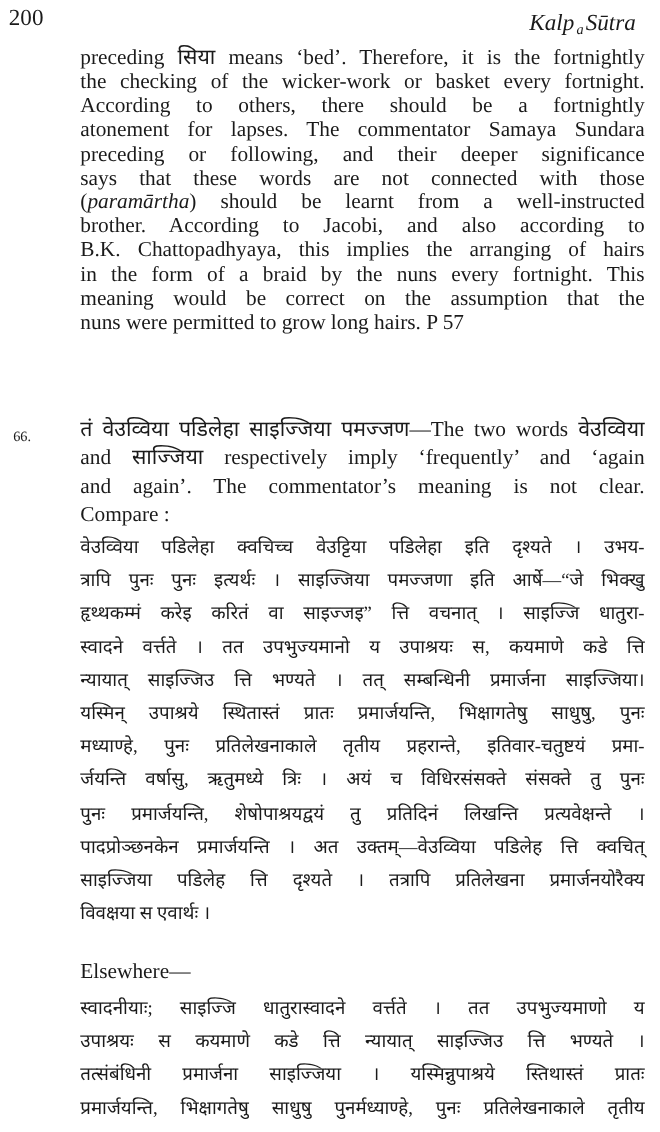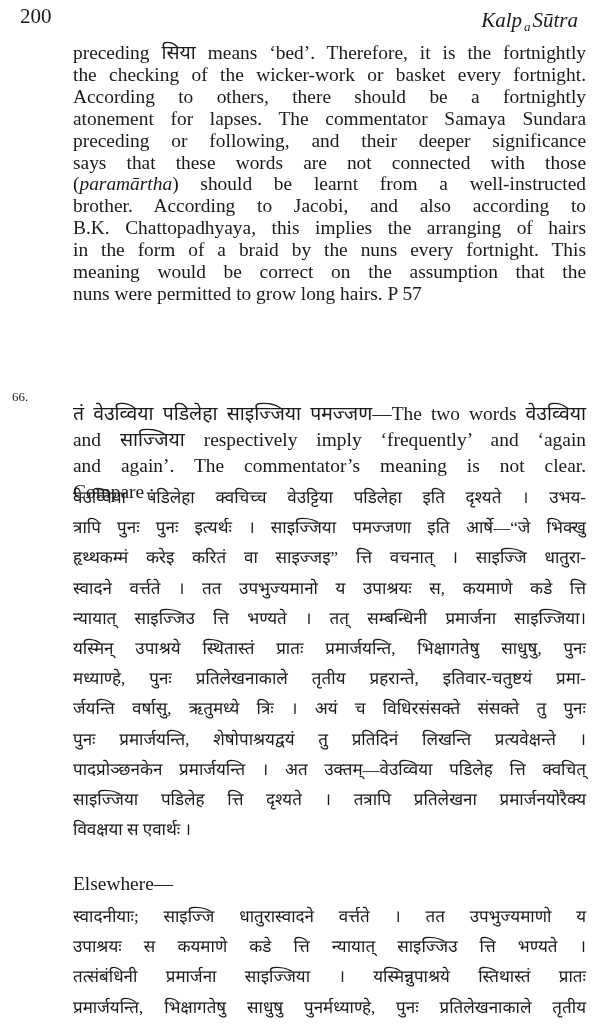--- a/index.html
+++ b/index.html
@@ -10,21 +10,21 @@
     body {
       width: 600px;
       height: 1029px;
       overflow: hidden;
       position: relative;
       color: #1a1a1a;
       font-family: "Liberation Serif", "DejaVu Serif", serif;
     }
     .page-number {
       position: absolute;
-      left: 20px;
+      left: 8px;
       top: 4px;
       font-size: 21px;
       text-align: right;
     }
     .running-head {
       position: absolute;
       right: 22px;
       top: 8px;
       font-size: 21px;
       font-style: italic;
@@ -93,21 +93,21 @@
   <span class="line">says  that  these  words  are  not  connected  with  those</span>
   <span class="line"><span>(</span><i>paramārtha</i><span>) should be  learnt  from  a  well-instructed</span></span>
   <span class="line">brother. According to Jacobi,  and  also  according to</span>
   <span class="line">B.K. Chattopadhyaya, this implies the arranging of  hairs</span>
   <span class="line">in the form of a braid by  the nuns every  fortnight.  This</span>
   <span class="line">meaning  would be  correct  on  the  assumption  that the</span>
   <span class="line last">nuns  were  permitted to   grow  long hairs. P 57</span>
 </div>
 
 <div class="item-num" style="top:389px;">66.</div>
-<div class="block" style="top:401px; line-height:26px;">
+<div class="block" style="top:378px; line-height:26px;">
   <span class="line" style="margin-left:0;">तं वेउव्विया पडिलेहा साइज्जिया पमज्जण—The two words वेउव्विया</span>
   <span class="line">and साज्जिया  respectively  imply  ‘frequently’  and ‘again</span>
   <span class="line">and  again’. The  commentator’s  meaning  is  not clear.</span>
   <span class="line last">Compare :</span>
 </div>
 
 <div class="block skt" style="top:483px;">
   <span class="line">वेउव्विया पडिलेहा क्वचिच्च वेउट्टिया पडिलेहा इति दृश्यते ।  उभय-</span>
   <span class="line">त्रापि पुनः पुनः इत्यर्थः । साइज्जिया पमज्जणा इति आर्षे—“जे भिक्खु</span>
   <span class="line">हृथ्थकम्मं करेइ करितं वा  साइज्जइ” त्ति वचनात् । साइज्जि धातुरा-</span>

